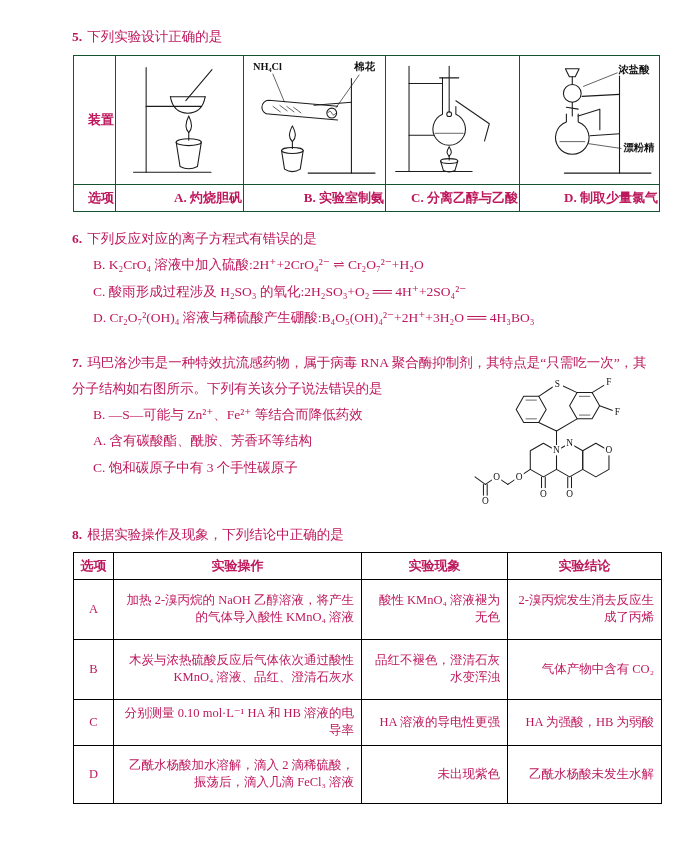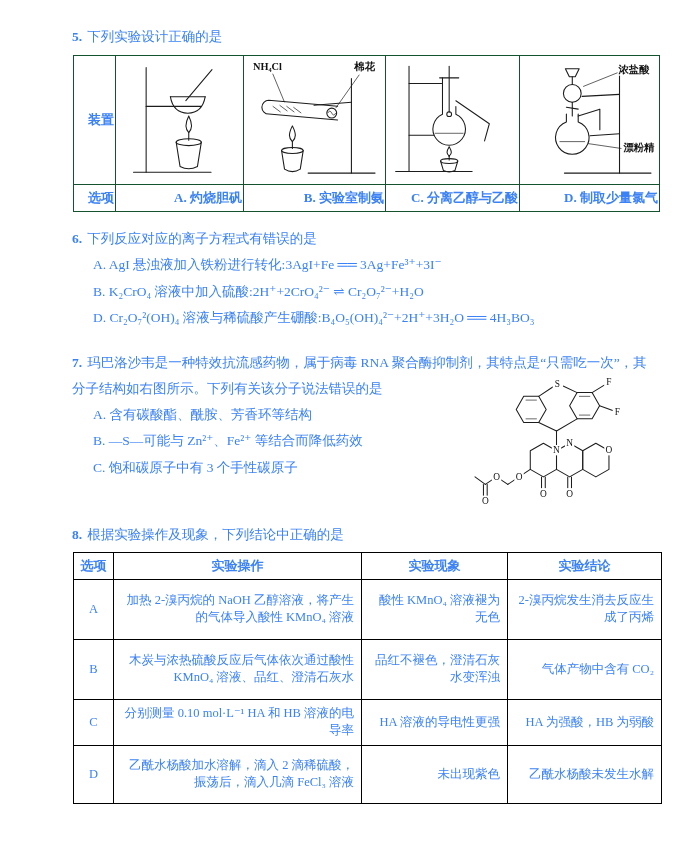--- a/index.html
+++ b/index.html
@@ -1,17 +1,17 @@
 <!DOCTYPE html>
 <html><head>
 <meta charset="utf-8">
 <style>
   *{box-sizing:border-box;}
   html,body{margin:0;padding:0;background:#ffffff;}
-  .page{width:691px;height:844px;background:#ffffff;color:#3b82f6;
+  .page{width:691px;height:844px;background:#ffffff;color:#be185d;
         font-family:"Liberation Serif","DejaVu Serif",serif;
         padding:24px 31px 8px 72px;position:relative;overflow:hidden;}
   .q{margin:0;}
   .stem{font-size:13.5px;line-height:26px;margin:0;}
   .qnum{font-weight:700;margin-right:5px;}
   .opt{font-size:13.5px;line-height:26.5px;margin:0;padding-left:21px;white-space:nowrap;}
 
   
   table{border-collapse:collapse;}
   .q5-table{table-layout:fixed;width:586px;margin:5px 0 14px 1px;}
@@ -148,30 +148,30 @@
         <td class="label-cell">B. 实验室制氨</td>
         <td class="label-cell">C. 分离乙醇与乙酸</td>
         <td class="label-cell">D. 制取少量氯气</td>
       </tr>
     </tbody>
       </table>
   </section>
 
   <section class="q q6">
     <p class="stem"><b class="qnum">6.</b><span>下列反应对应的离子方程式有错误的是</span></p>
-    <p class="opt">A. AgI 悬浊液加入铁粉进行转化:3AgI+Fe ══ 3Ag+Fe³⁺+3I⁻</p>
     <p class="opt">B. K₂CrO₄ 溶液中加入硫酸:2H⁺+2CrO₄²⁻ ⇌ Cr₂O₇²⁻+H₂O</p>
+    <p class="opt">C. 酸雨形成过程涉及 H₂SO₃ 的氧化:2H₂SO₃+O₂ ══ 4H⁺+2SO₄²⁻</p>
     <p class="opt">D. Cr₂O₇²(OH)₄ 溶液与稀硫酸产生硼酸:B₄O₅(OH)₄²⁻+2H⁺+3H₂O ══ 4H₃BO₃</p>
   </section>
 
   <section class="q q7">
     <p class="stem"><b class="qnum">7.</b><span>玛巴洛沙韦是一种特效抗流感药物，属于病毒 RNA 聚合酶抑制剂，其特点是“只需吃一次”，其分子结构如右图所示。下列有关该分子说法错误的是</span></p>
     <div class="q7opts">
+      <p class="opt">B. —S—可能与 Zn²⁺、Fe²⁺ 等结合而降低药效</p>
       <p class="opt">A. 含有碳酸酯、酰胺、芳香环等结构</p>
-      <p class="opt">B. —S—可能与 Zn²⁺、Fe²⁺ 等结合而降低药效</p>
       <p class="opt">C. 饱和碳原子中有 3 个手性碳原子</p>
     </div>
 
     <svg class="molecule" width="192" height="148" viewBox="0 0 200 158">
 
       <polygon class="sk" points="49,40 57,26 73,26 81,40 73,54 57,54"></polygon>
       <line class="skthin" x1="59" y1="30" x2="71" y2="30"></line>
       <line class="skthin" x1="59" y1="50" x2="71" y2="50"></line>
 
       <polygon class="sk" points="106,36 114,22 130,22 138,36 130,50 114,50"></polygon>

